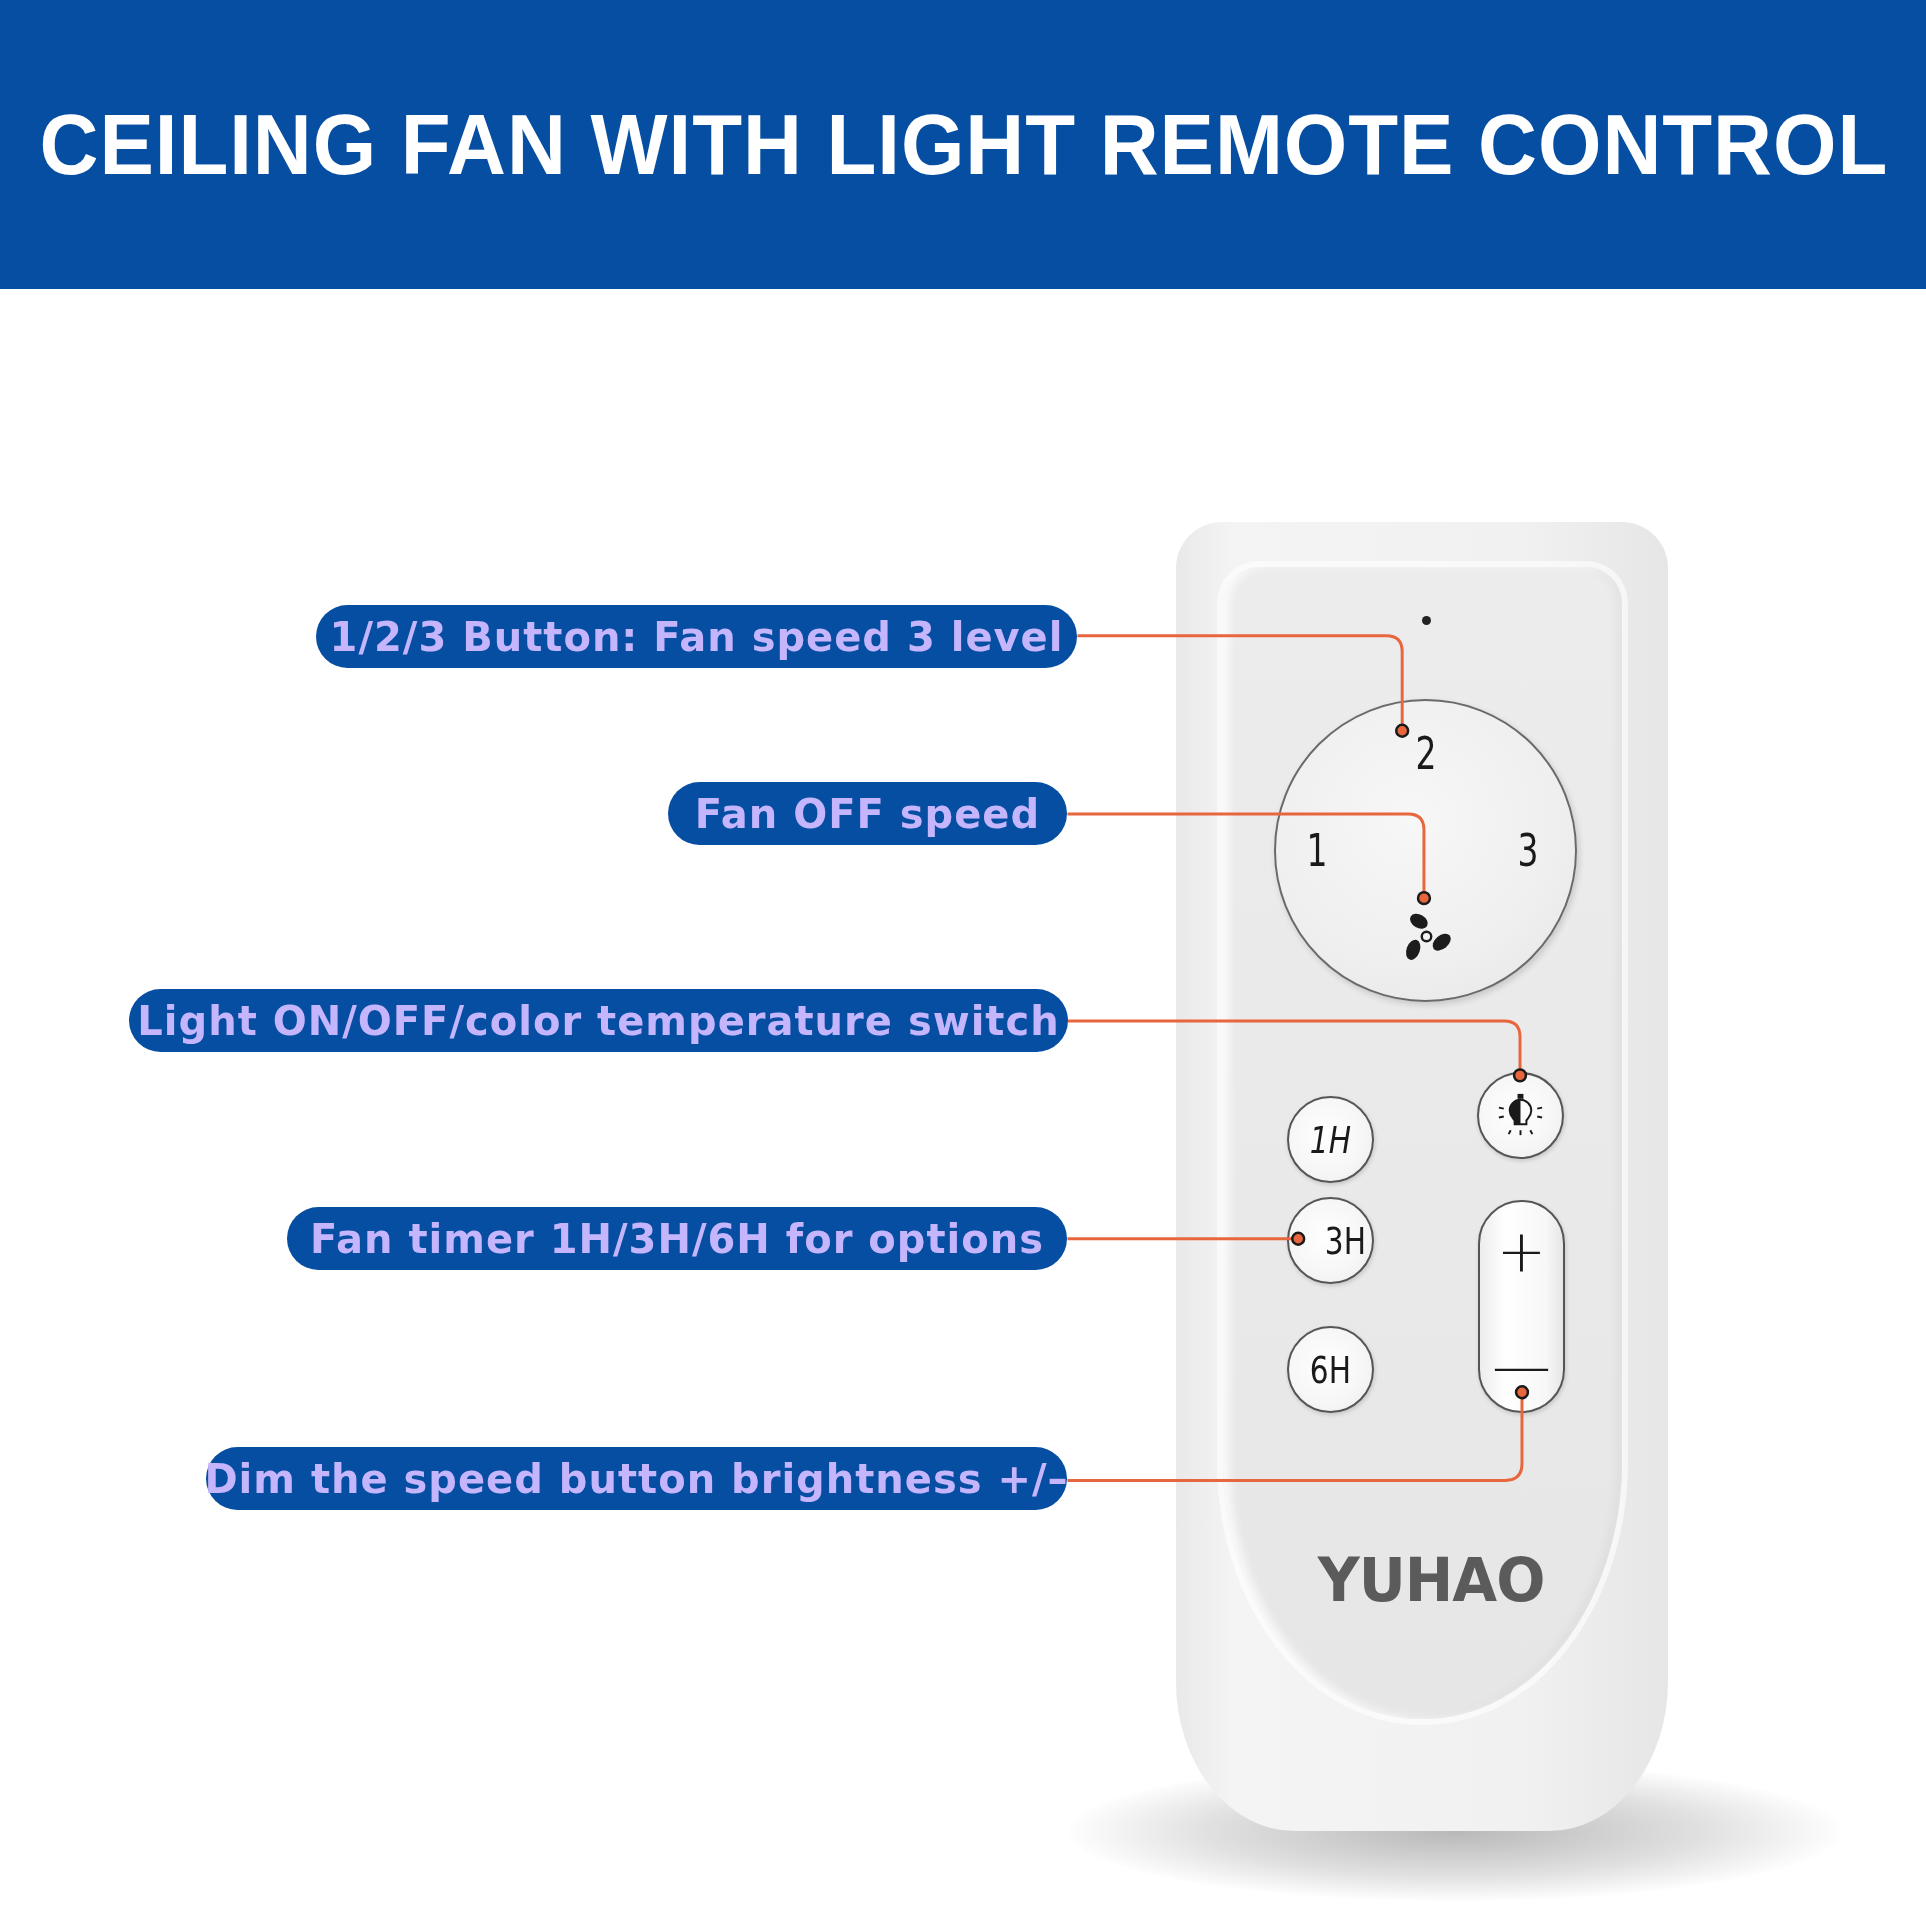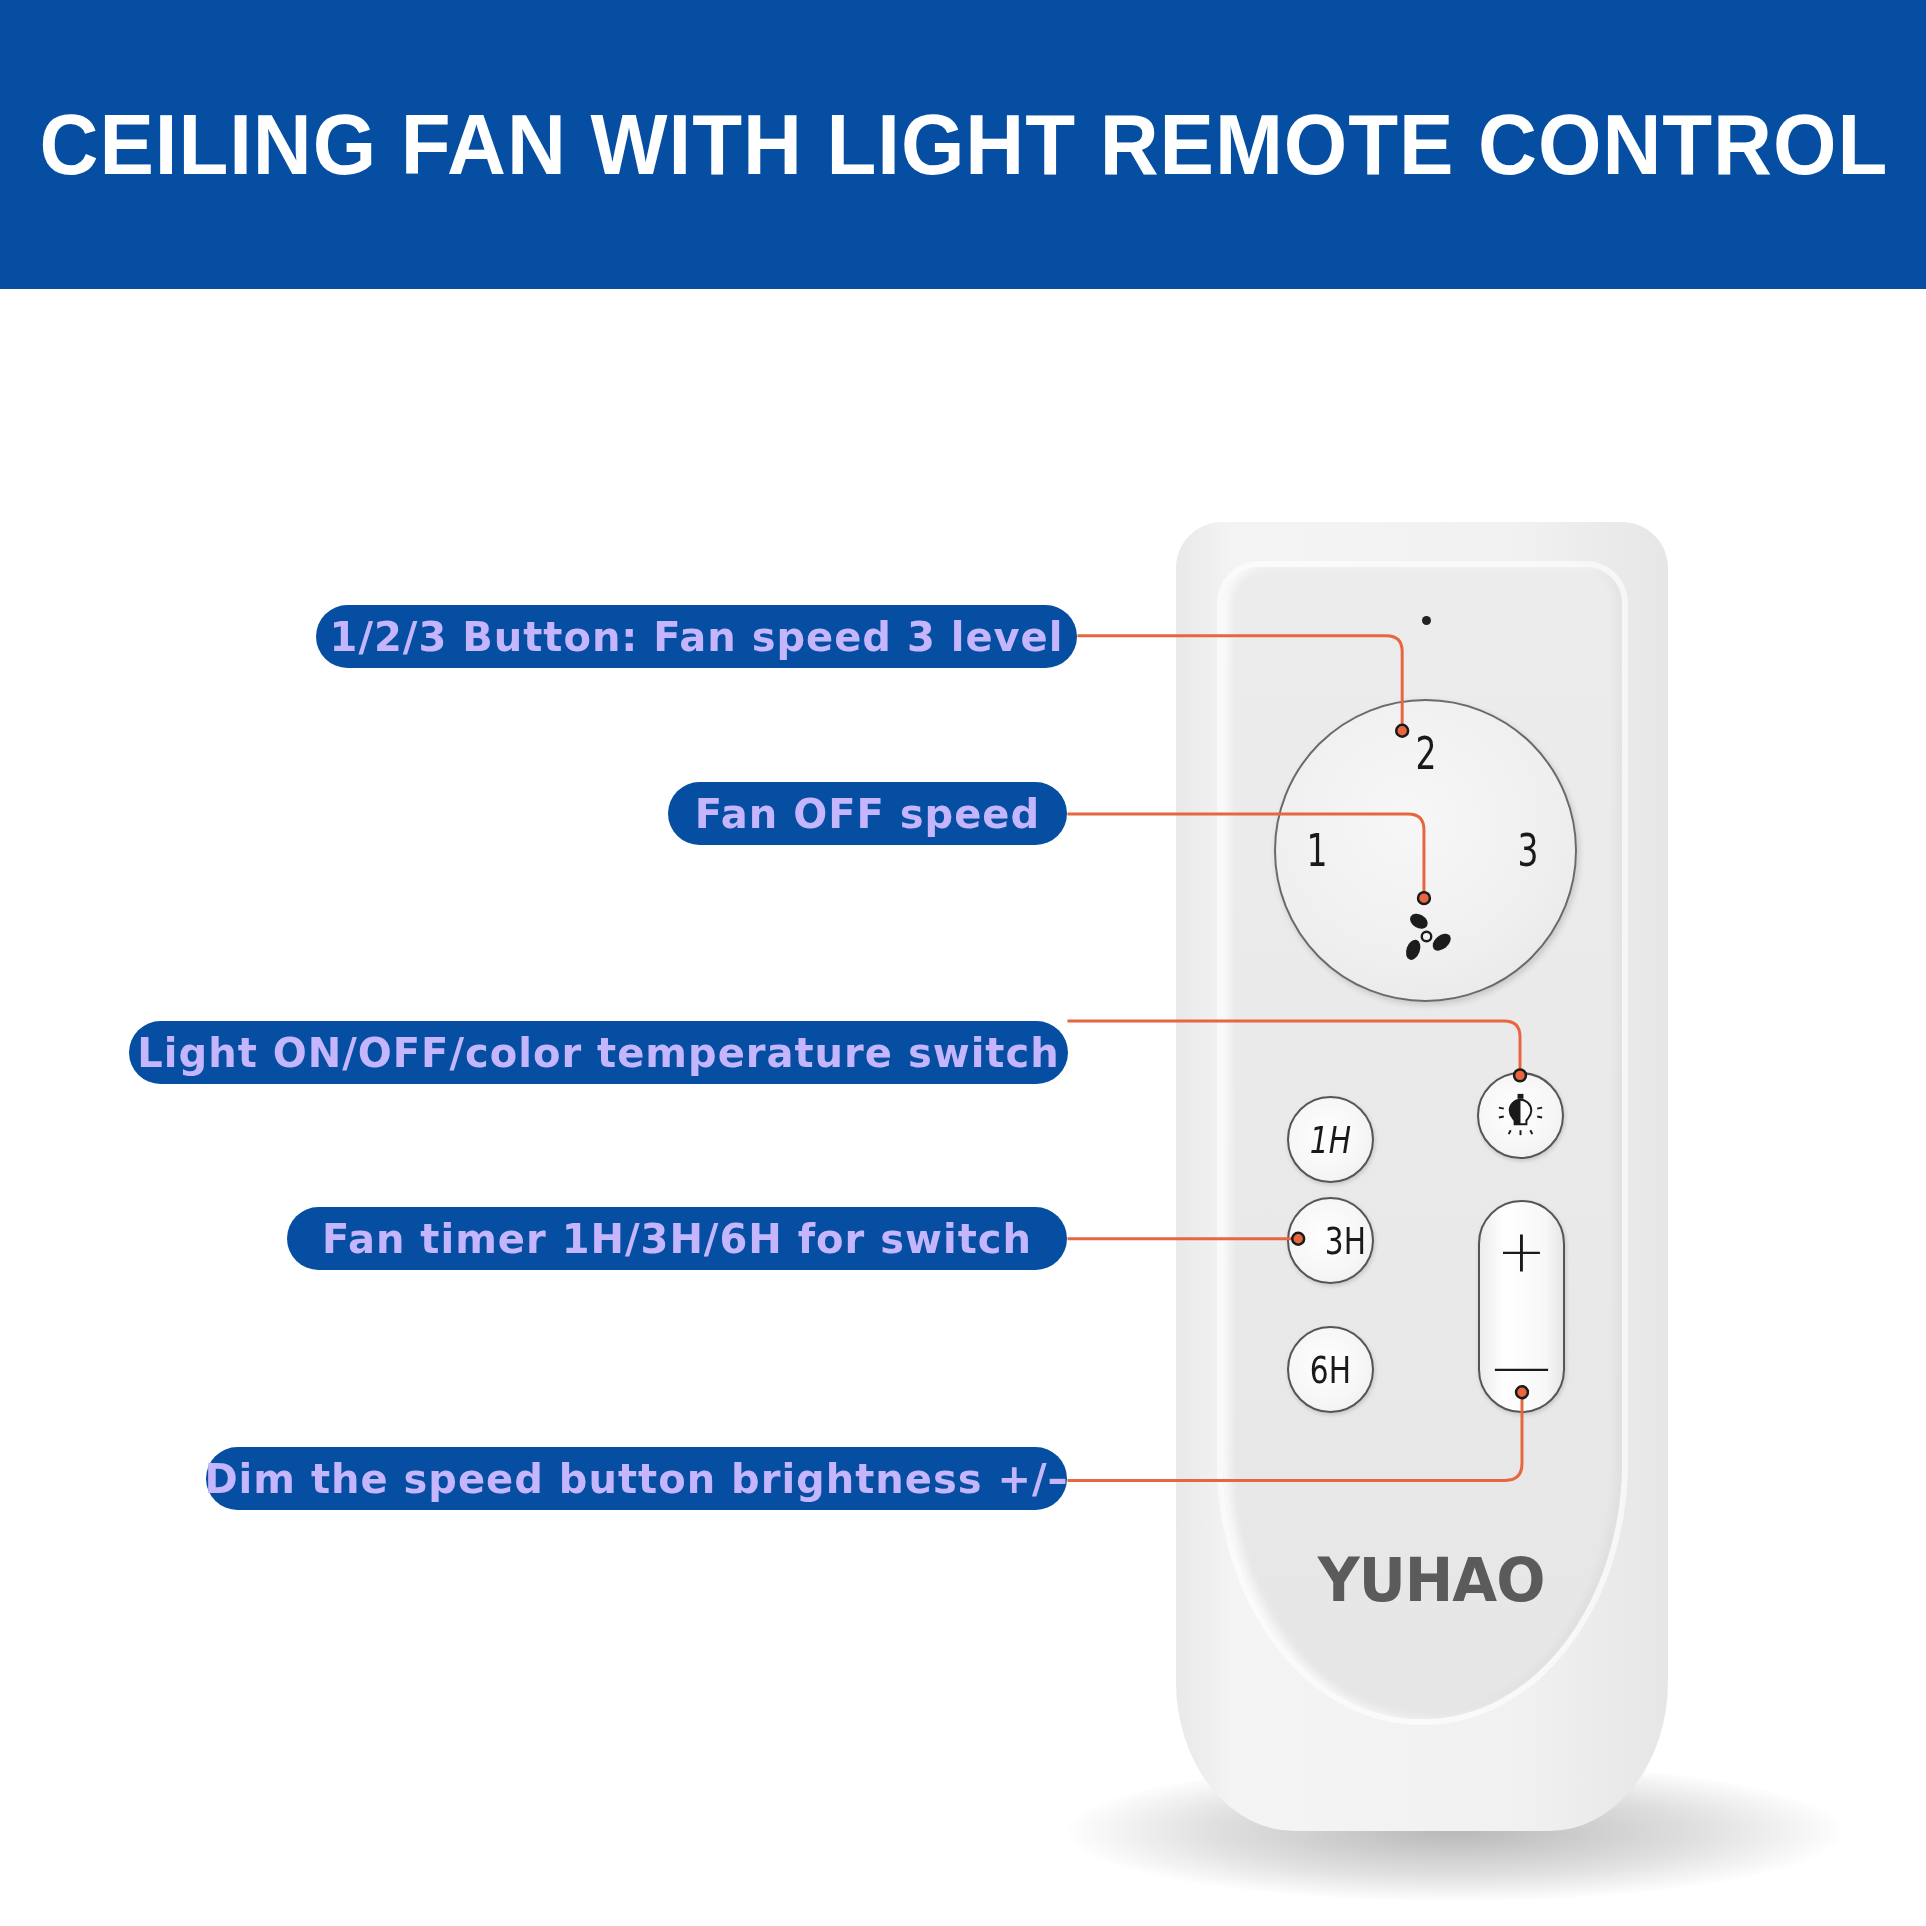--- a/index.html
+++ b/index.html
@@ -120,22 +120,22 @@
     <circle cx="1537" cy="1406" r="6"></circle>
   </g>
 </svg>
 
 <div class="callout" style="left:316px; top:605px; width:761px;">
   <span>1/2/3 Button: Fan speed 3 level</span>
 </div>
 <div class="callout" style="left:668px; top:782px; width:399px;">
   <span>Fan OFF speed</span>
 </div>
-<div class="callout" style="left:129px; top:989px; width:939px;margin-top:32px;">
+<div class="callout" style="left:129px; top:989px; width:939px;">
   <span>Light ON/OFF/color temperature switch</span>
 </div>
 <div class="callout" style="left:287px; top:1207px; width:780px;">
-  <span>Fan timer 1H/3H/6H for switch</span>
+  <span>Fan timer 1H/3H/6H for options</span>
 </div>
 <div class="callout" style="left:206px; top:1447px; width:861px;">
   <span>Dim the speed button brightness +/–</span>
 </div>
 
 
 </body></html>

